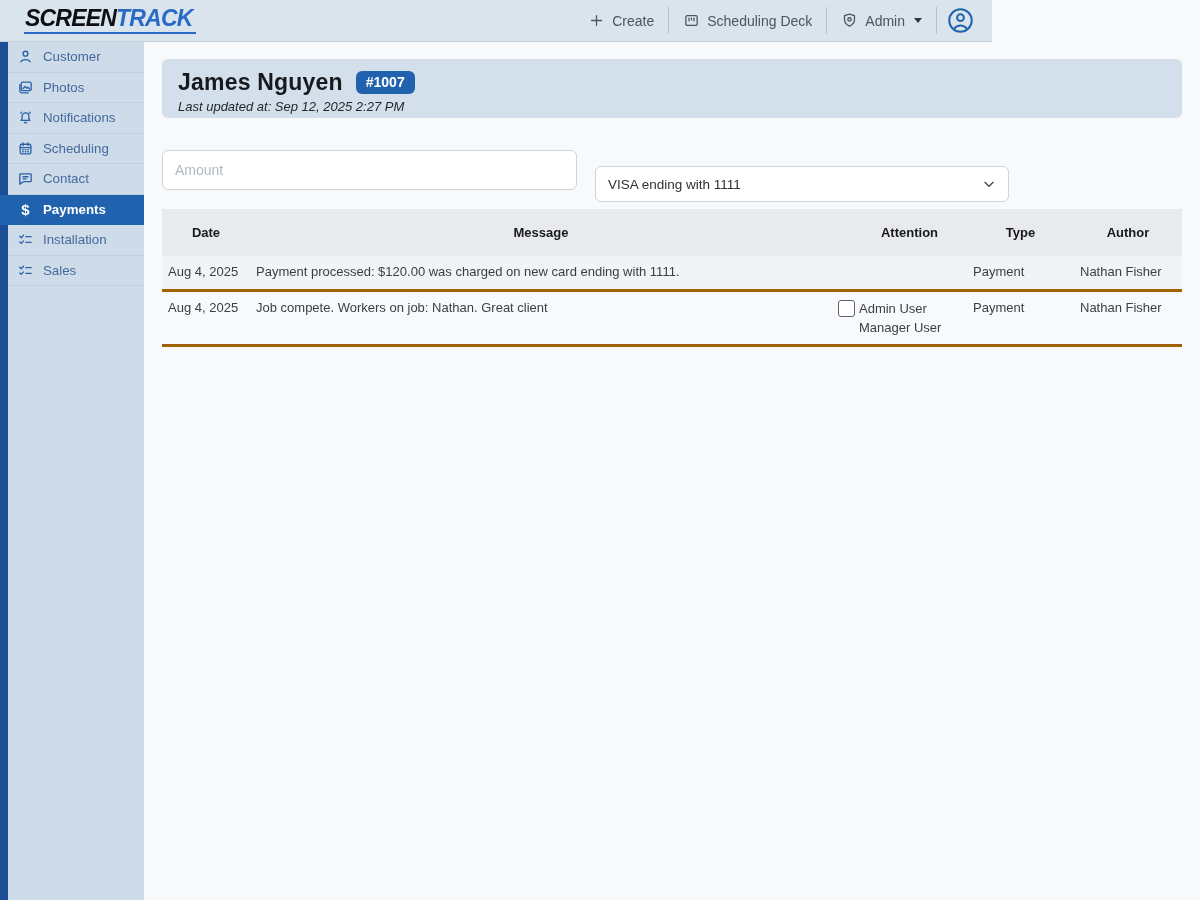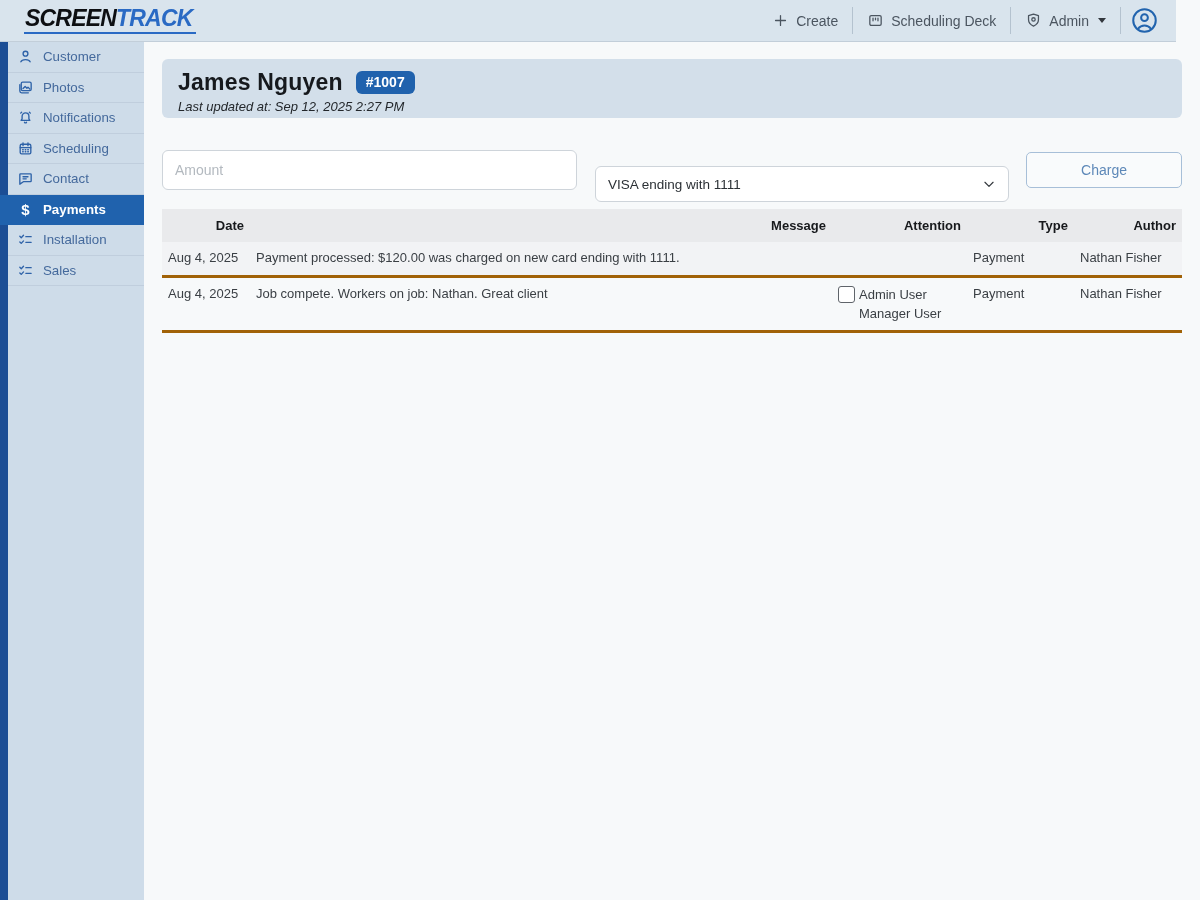--- a/index.html
+++ b/index.html
@@ -15,21 +15,21 @@
   }
   *{box-sizing:border-box;}
   html,body{margin:0;padding:0;}
   body{
     width:1200px;height:900px;position:relative;overflow:hidden;
     font-family:"Liberation Sans", sans-serif;
     background:var(--main-bg);
   }
   
   .topbar{
-    position:absolute;top:0;left:0;width:1176px;height:42px;
+    position:absolute;top:0;left:0;width:992px;height:42px;
     background:var(--topbar-bg);
     border-bottom:1px solid #c2ced9;
     display:flex;align-items:center;justify-content:space-between;
     padding:0 8px 0 24px;
   }
   .logo{
     font-style:italic;font-weight:bold;font-size:23px;letter-spacing:-0.8px;
     border-bottom:2px solid var(--logo-blue);
     padding:0 3px 2px 1px;cursor:pointer;line-height:1;
   }
@@ -100,21 +100,21 @@
     color:var(--charge-text);font-size:14px;cursor:pointer;
     font-family:"Liberation Sans", sans-serif;
   }
   
   table.log-table{
     width:1020px;margin-top:7px;border-collapse:collapse;
     font-size:13px;color:#3a3f44;table-layout:fixed;
   }
   .log-table th{
     background:var(--table-header-bg);font-weight:700;color:#17191c;
-    text-align:right;padding:9px 6px;font-size:13px;
+    text-align:center;padding:16px 6px;font-size:13px;
   }
   .log-table th.attention-col{padding-left:26px;}
   .log-table td{
     padding:7px 6px;border-bottom:3px solid #a16207;vertical-align:top;line-height:1.45;
   }
   .log-table tbody tr:nth-child(odd){background:#f2f3f5;}
   .attention-cell{display:flex;align-items:flex-start;gap:4px;}
   .attention-checkbox{
     width:17px;height:17px;border:1.5px solid #5f646a;border-radius:3px;
     background:#fff;flex:0 0 auto;margin-top:1px;cursor:pointer;
@@ -231,21 +231,20 @@
   </section>
 
   <section class="form-row">
     <input class="amount-input" type="text" placeholder="Amount" style="">
     <div class="card-select">
       <span>VISA ending with 1111</span>
       <svg viewBox="0 0 24 24">
           <path d="M5 9l7 7 7-7"></path>
         </svg>
     </div>
-    <button class="charge-btn">Charge</button>
   </section>
 
   <table class="log-table">
     <colgroup>
       <col style="width:88px">
         <col style="width:582px">
         <col style="width:135px">
         <col style="width:107px">
         <col style="width:108px">
     </colgroup>

